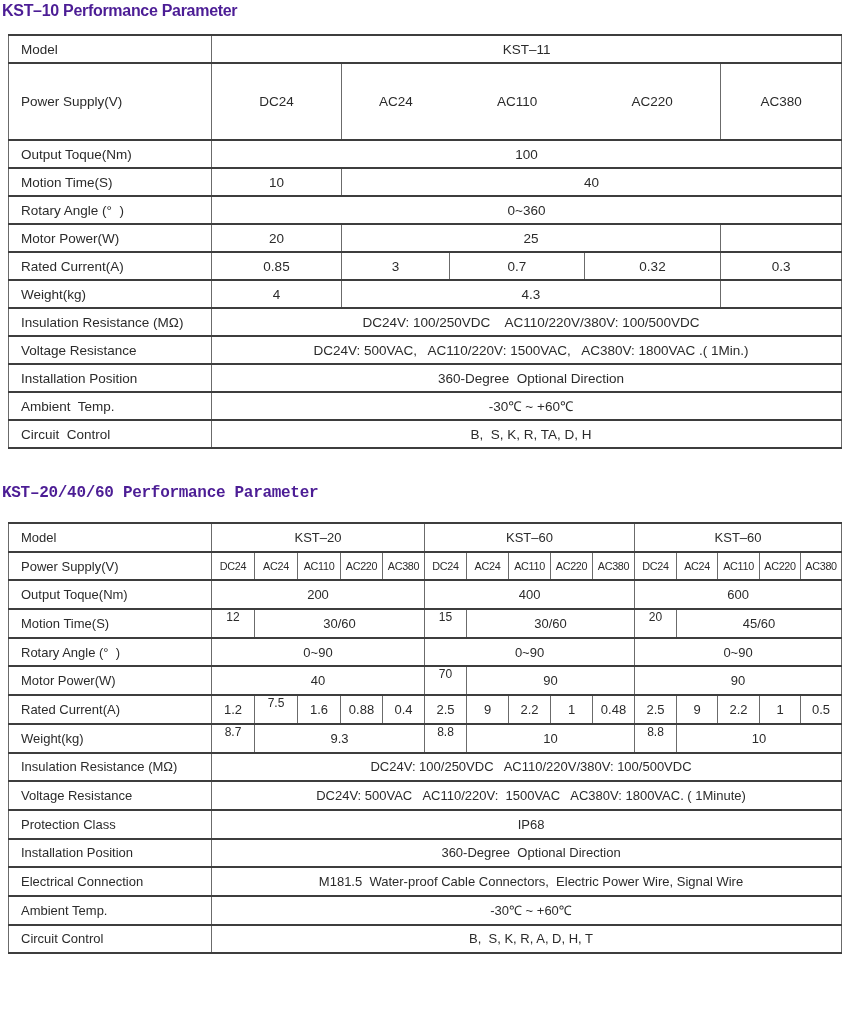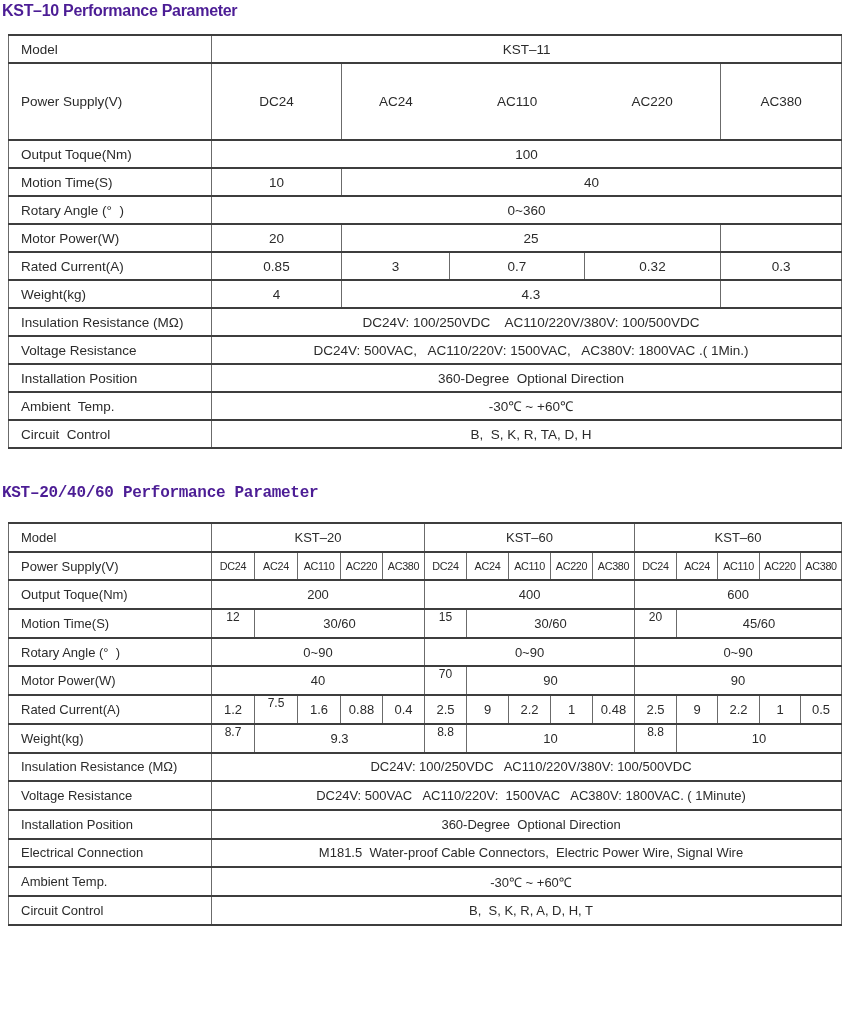--- a/index.html
+++ b/index.html
@@ -218,20 +218,24 @@
     </tr>
     <tr>
       <td class="lbl">Insulation Resistance (MΩ)</td>
       <td colspan="15" class="ltext">DC24V: 100/250VDC   AC110/220V/380V: 100/500VDC</td>
     </tr>
     <tr>
       <td class="lbl">Voltage Resistance</td>
       <td colspan="15" class="ltext">DC24V: 500VAC   AC110/220V:  1500VAC   AC380V: 1800VAC. ( 1Minute)</td>
     </tr>
     <tr>
+      <td class="lbl">Protection Class</td>
+      <td colspan="15" class="ltext">IP68</td>
+    </tr>
+    <tr>
       <td class="lbl">Installation Position</td>
       <td colspan="15" class="ltext">360-Degree  Optional Direction</td>
     </tr>
     <tr>
       <td class="lbl">Electrical Connection</td>
       <td colspan="15" class="ltext">M181.5  Water-proof Cable Connectors,  Electric Power Wire, Signal Wire</td>
     </tr>
     <tr>
       <td class="lbl">Ambient Temp.</td>
       <td colspan="15" class="ltext">-30℃ ~ +60℃</td>

